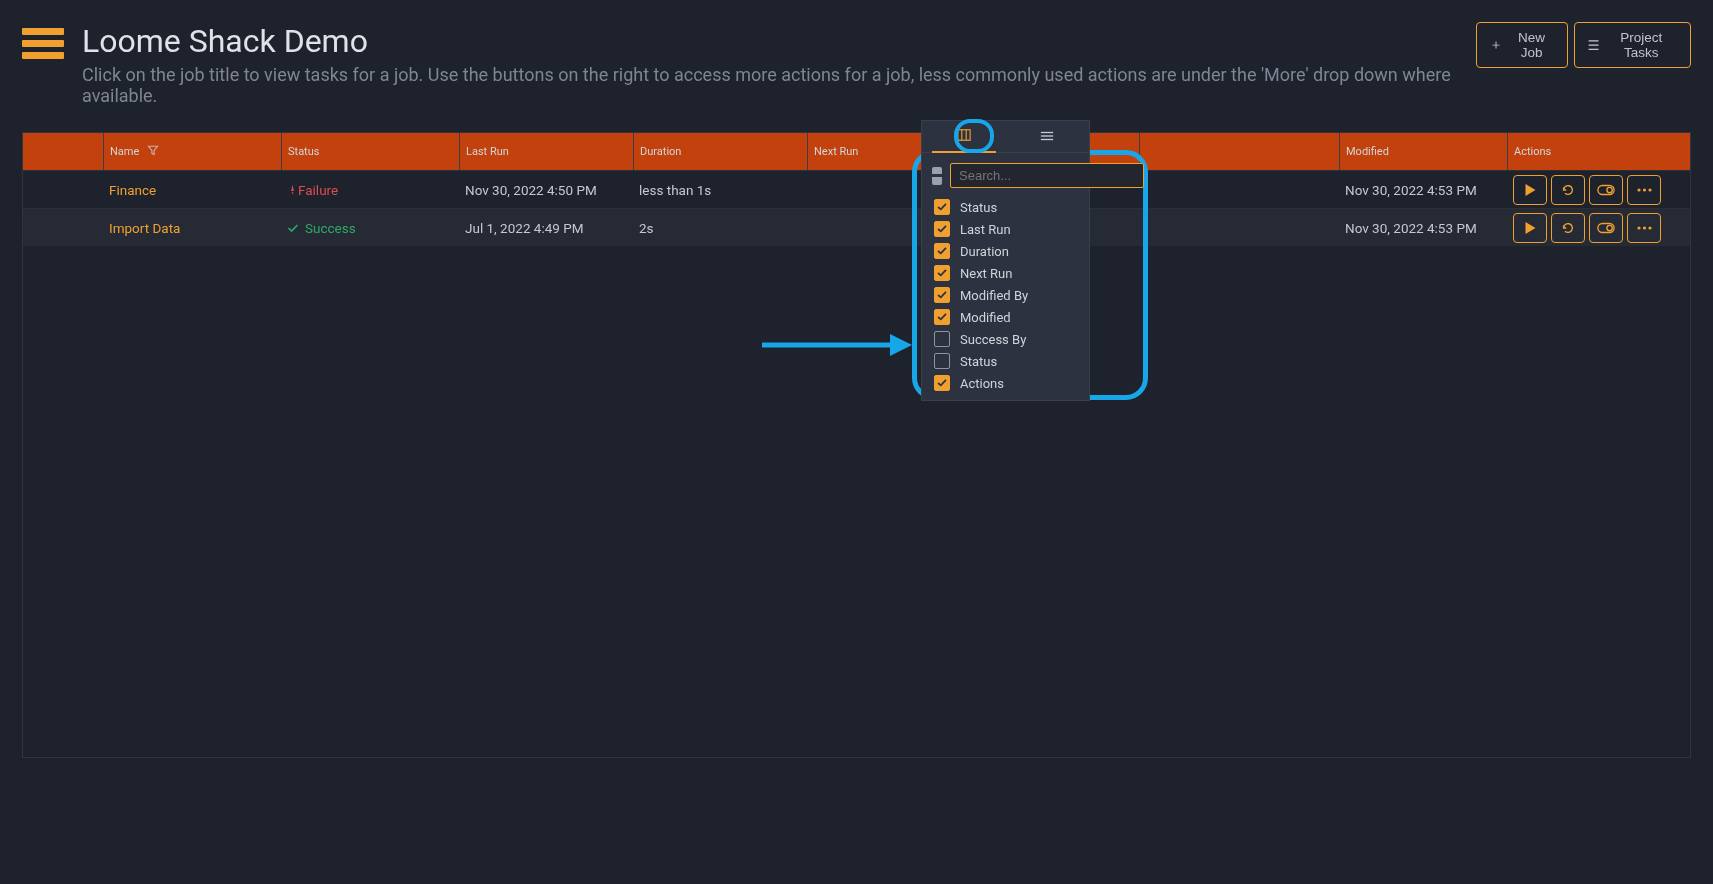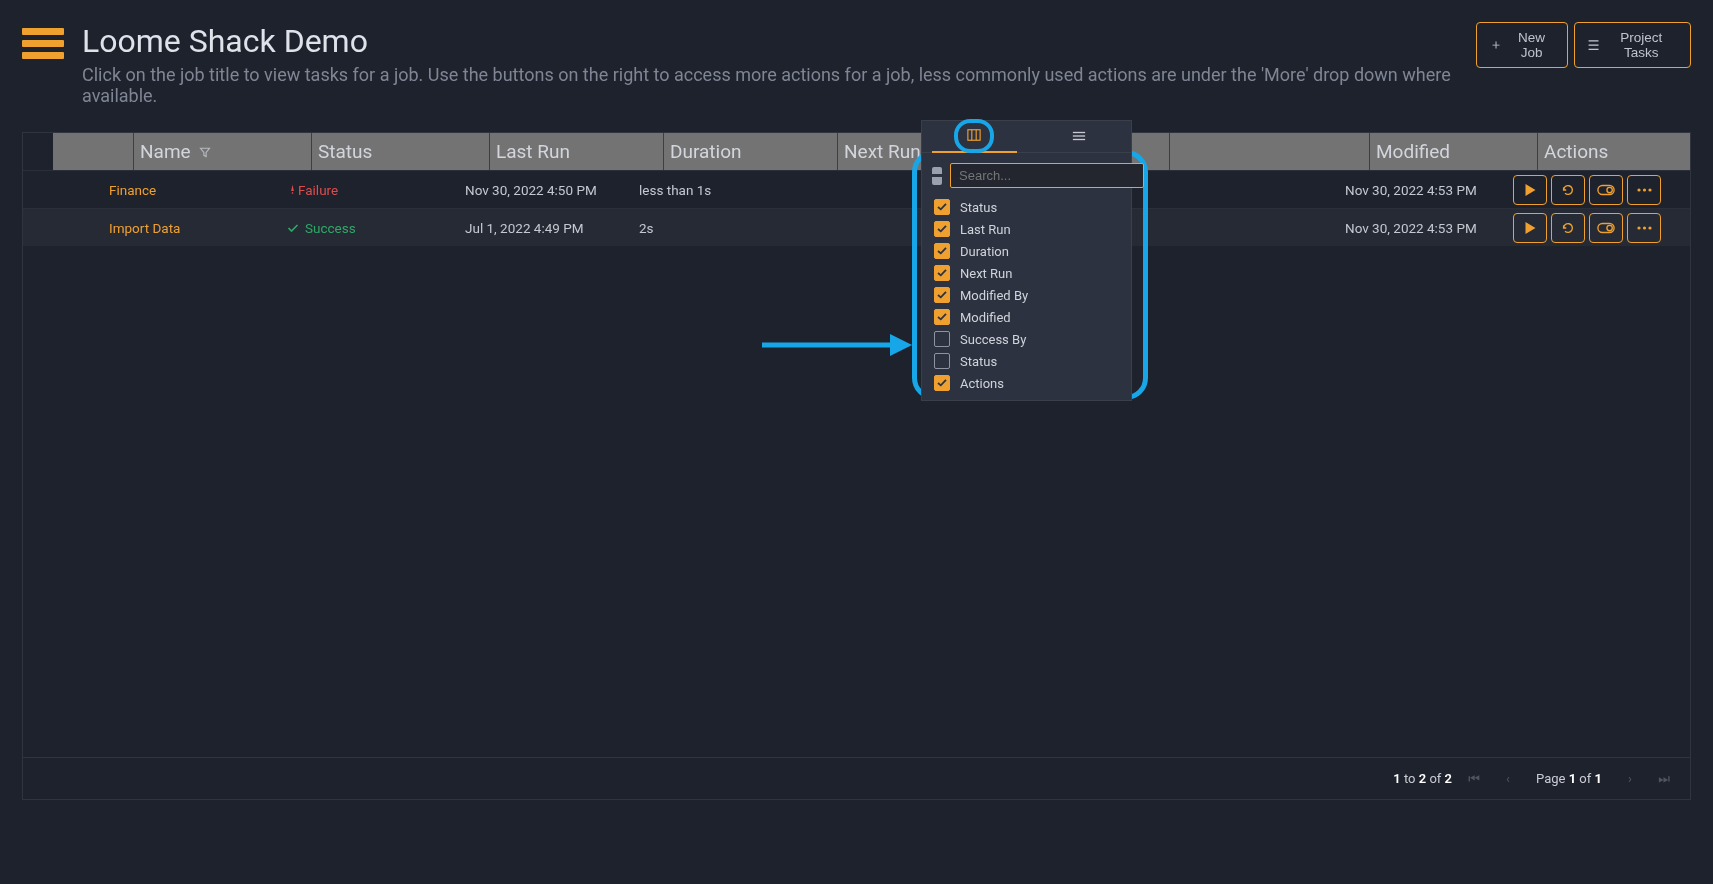--- a/index.html
+++ b/index.html
@@ -67,25 +67,24 @@
     border: 1px solid #30343e;
     border-top: none;
     background: #1e222d;
   }
   .grid-header, .grid-row {
     display: grid;
     grid-template-columns: 80px 178px 178px 174px 174px 332px 200px 168px 1fr;
     align-items: center;
   }
   .grid-header {
-    background: #737373;
+    background: #c2410c;
     height: 37px;
     color: #d2d6dc;
-    font-size: 19px;
-    margin-left: 30px;
+    font-size: 11px;
   }
   .grid-header .cell {
     padding: 0 12px 0 6px;
     border-left: 1px solid #3a3f4c;
     height: 100%;
     display: flex;
     align-items: center;
   }
   .grid-header .cell:first-child { border-left: none; }
   .grid-row {
@@ -135,21 +134,21 @@
   }
   .pager-ctrl.disabled { opacity:.4; cursor:default; }
   .pager-label { color:#c9ccd4; margin: 0 6px; }
   .pager-label b { color:#fff; }
 
   
   .col-menu-wrap {
     position: absolute;
     left: 921px;
     top: 120px;
-    width: 211px;
+    width: 169px;
     z-index: 20;
   }
   .col-menu-tabs {
     display:flex;
     height: 32px;
     background:#2d3240;
     border:1px solid #3a3f4c;
     border-bottom:none;
   }
   .col-menu-tab {
@@ -360,32 +359,20 @@
               <svg width="15" height="4" viewBox="0 0 15 4" fill="#f0a02f">
                 <circle cx="2" cy="2" r="1.6"></circle>
                 <circle cx="7.5" cy="2" r="1.6"></circle>
                 <circle cx="13" cy="2" r="1.6"></circle>
               </svg>
             </button>
           </div>
         </div>
       </div>
 
-    <div class="pager">
-      <span class="summary">
-        <b>1</b> <span>to</span> <b>2</b> <span>of</span> <b>2</b>
-      </span>
-      <span class="pager-ctrl disabled">⏮</span>
-      <span class="pager-ctrl disabled">‹</span>
-      <span class="pager-label">
-        <span>Page</span> <b>1</b> <span>of</span> <b>1</b>
-      </span>
-      <span class="pager-ctrl disabled">›</span>
-      <span class="pager-ctrl disabled">⏭</span>
-    </div>
   </div>
 
 </div>
 
 <div class="col-menu-wrap">
   <div class="col-menu-tabs">
     <div class="col-menu-tab active">
       <span>
         <svg width="14" height="14" viewBox="0 0 16 16" fill="none" stroke="#f0a02f" stroke-width="1.3">
             <rect x="1" y="2" width="14" height="12"></rect>

